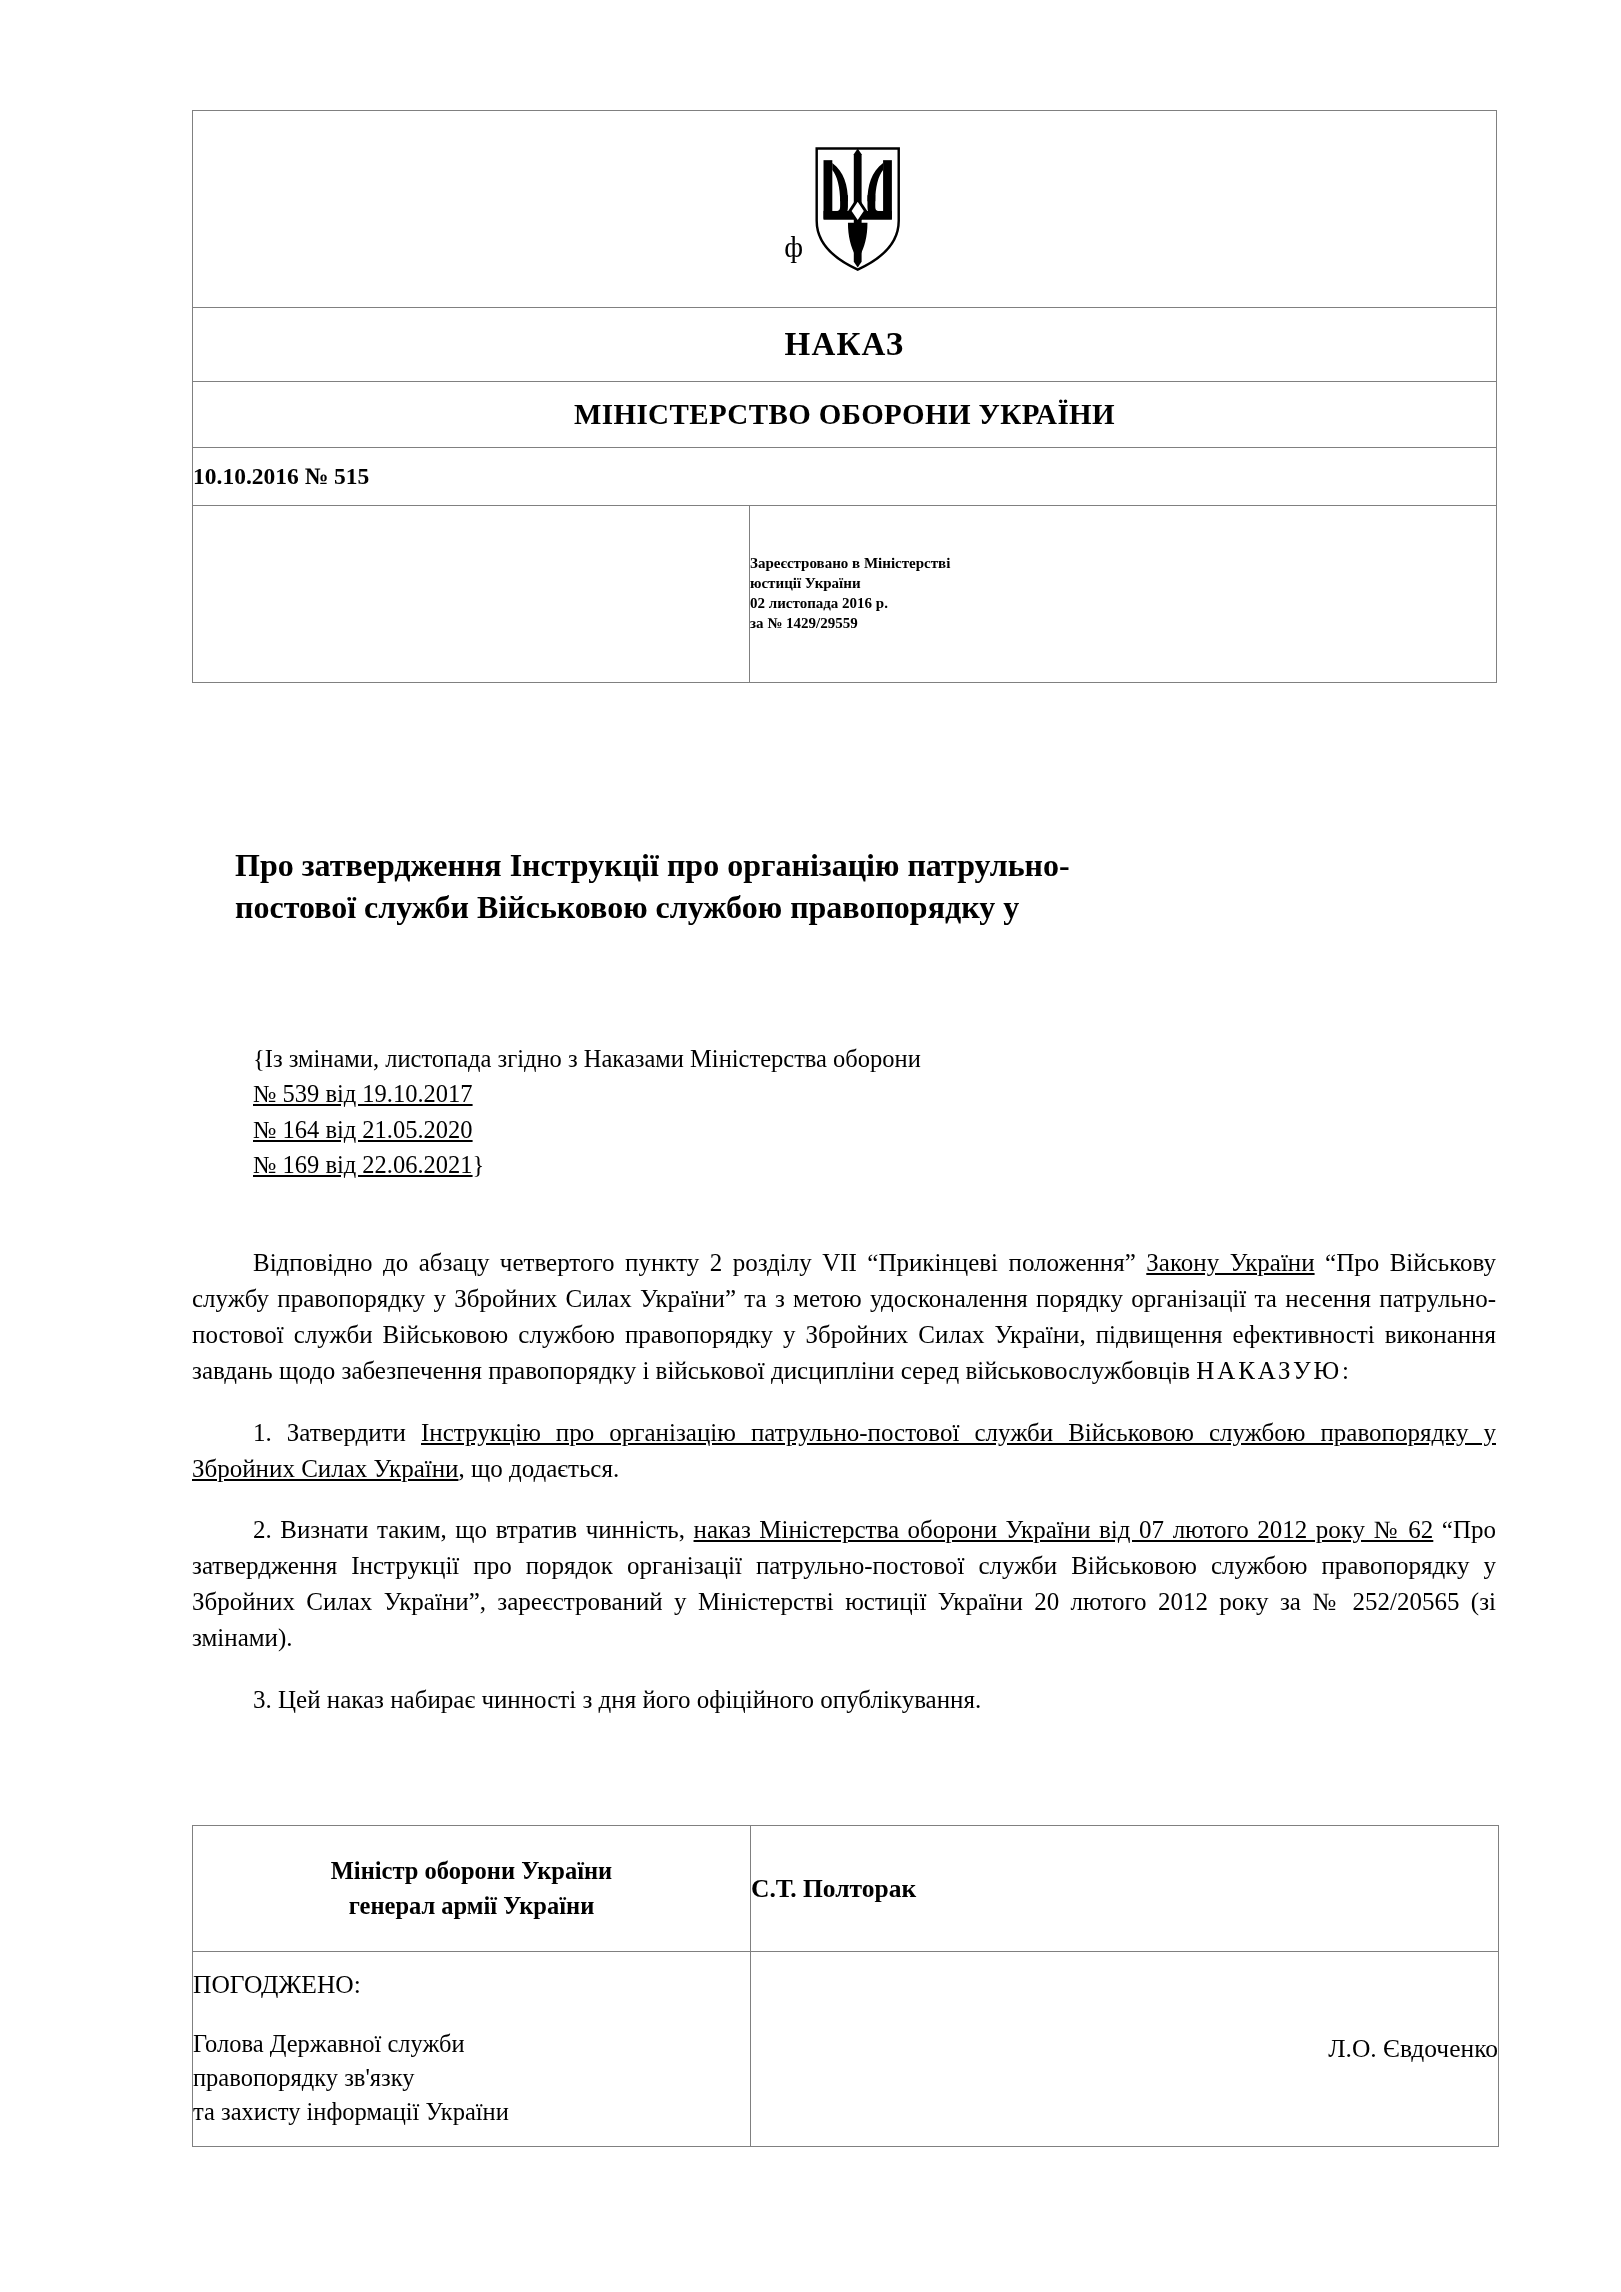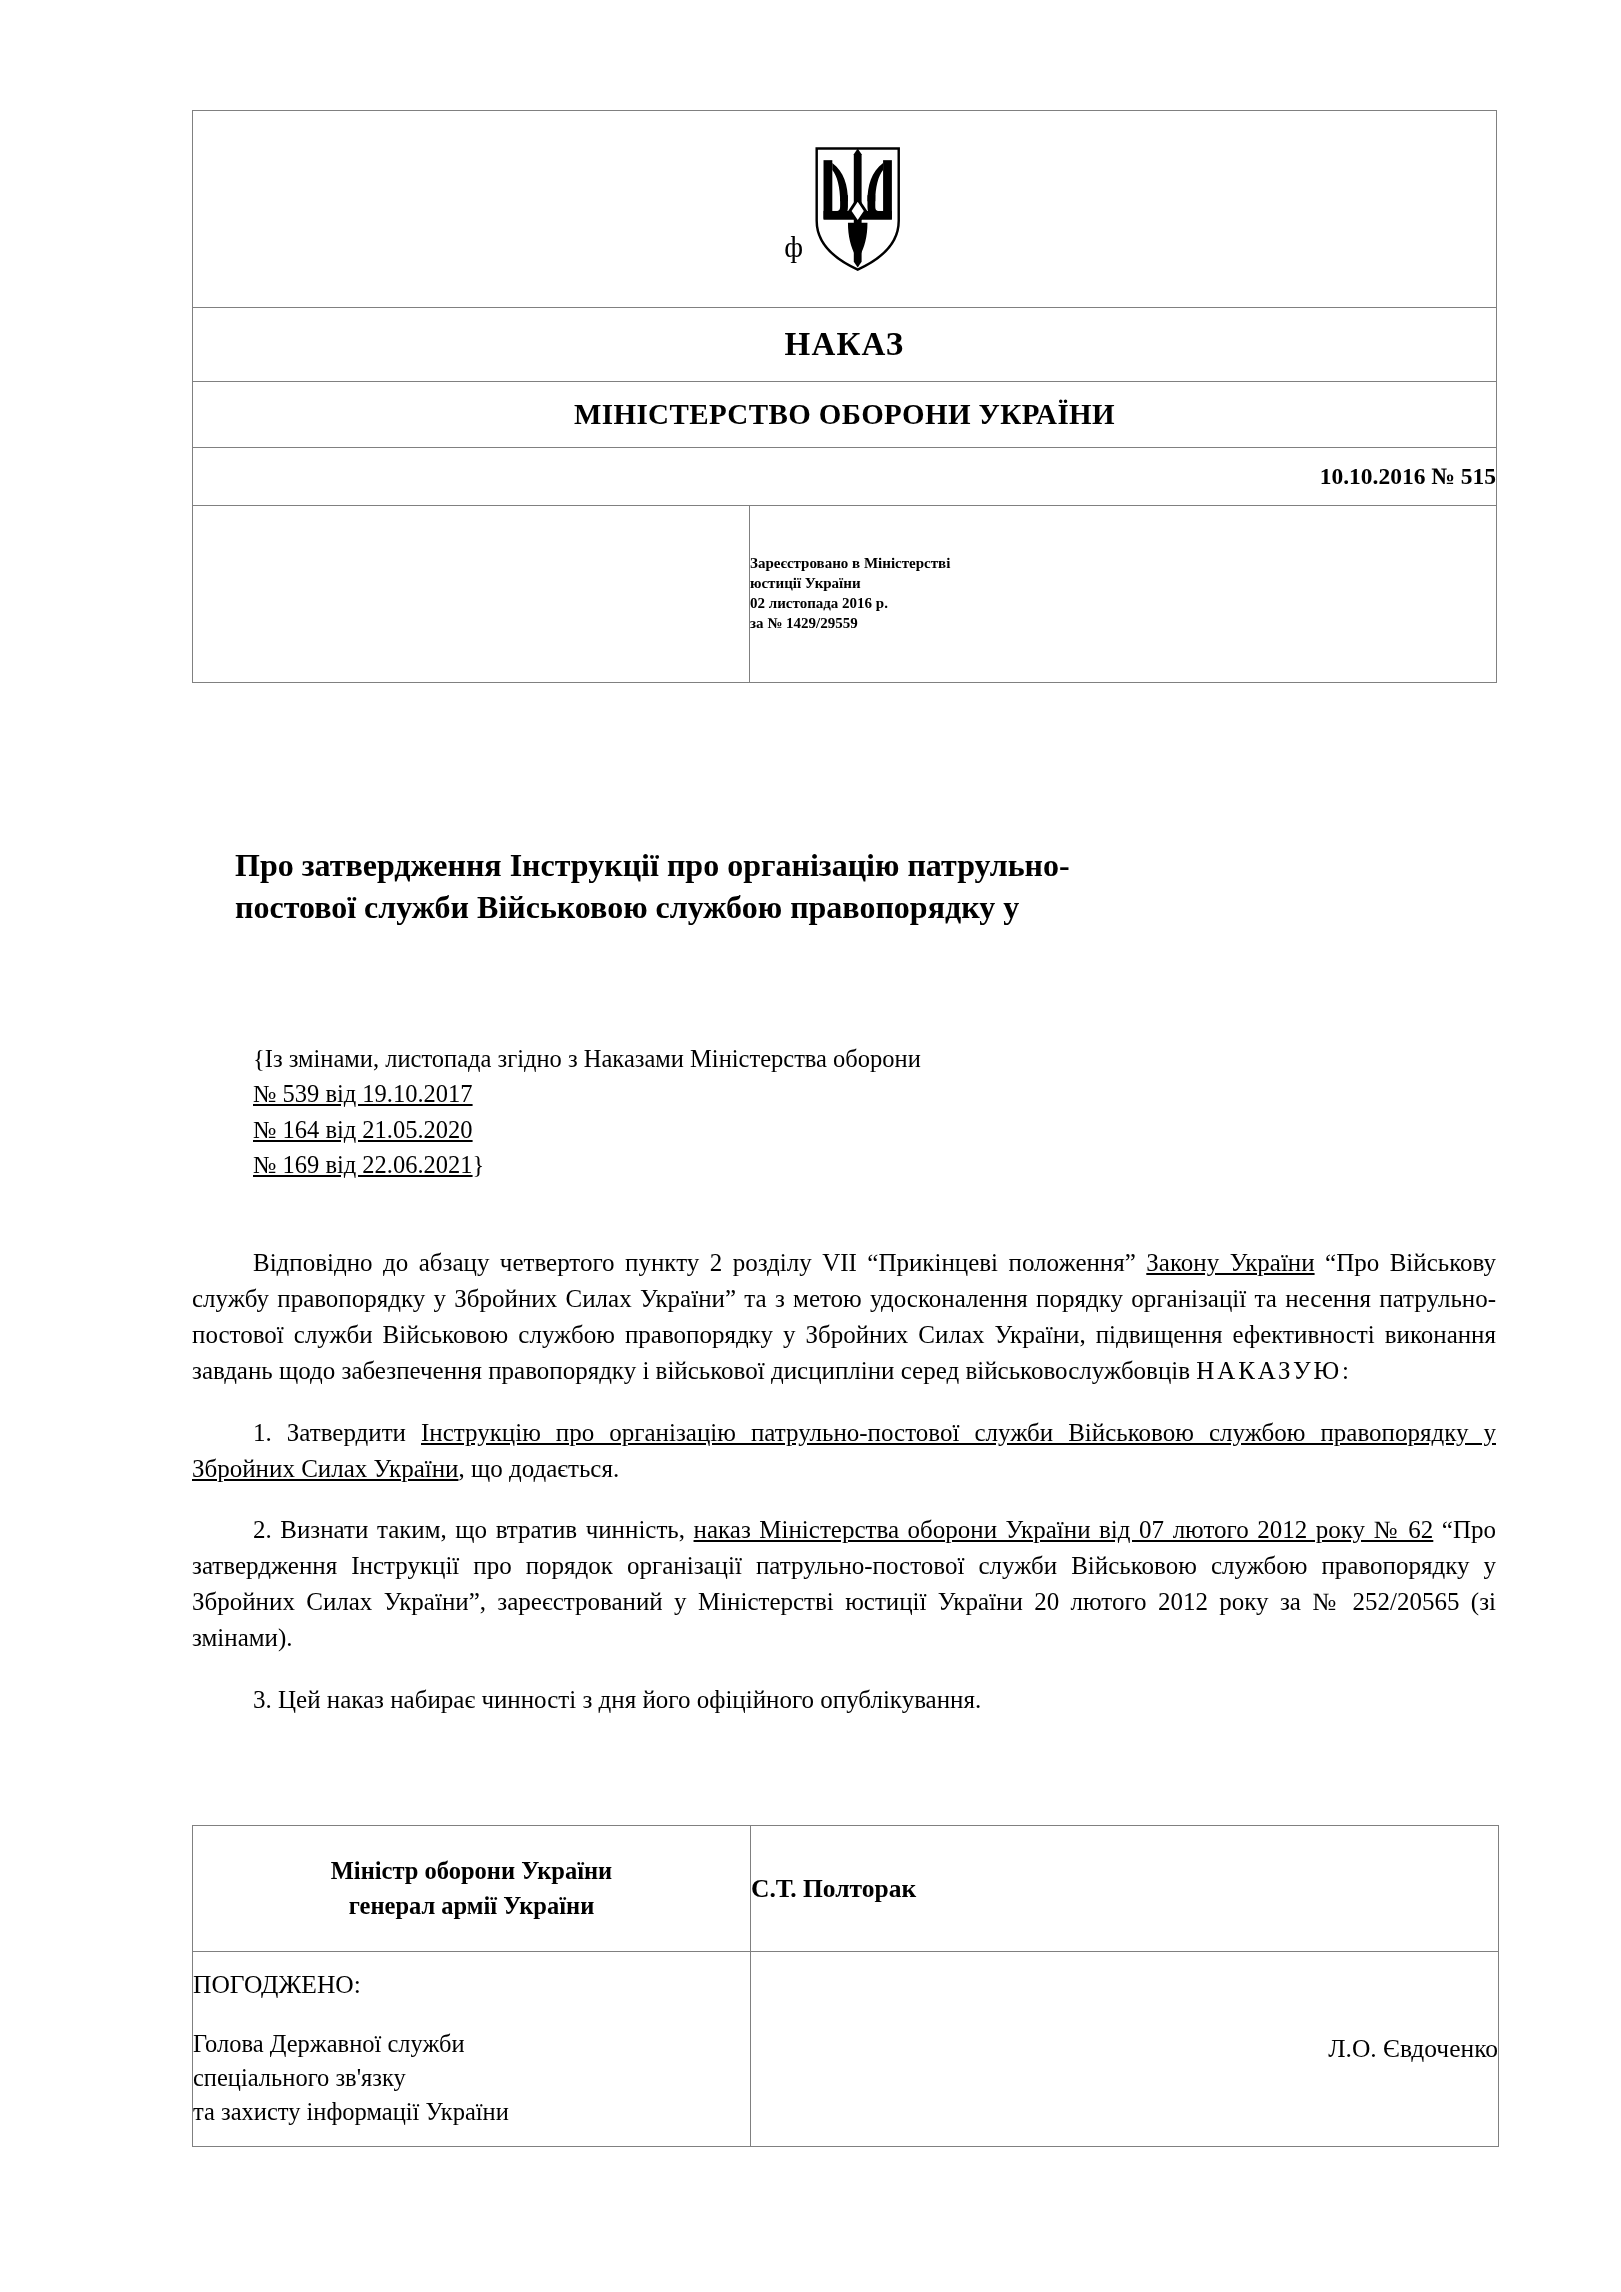--- a/index.html
+++ b/index.html
@@ -71,21 +71,21 @@
     text-align: center;
   }
   .order-word {
     font-size: 33px;
     font-weight: bold;
     letter-spacing: 1.2px;
   }
 
   .date-cell {
     height: 57px;
-    text-align: right;
+    text-align: left;
   }
   .date-line {
     font-size: 23.5px;
     font-weight: bold;
   }
 
   .reg-left-cell { height: 176px; }
   .reg-right-cell {
     height: 176px;
     vertical-align: top;
@@ -298,21 +298,21 @@
           <div class="sign-role">генерал армії України</div>
         </td>
         <td class="sign-name-cell" style="width:747px">
           <div class="sign-name">С.Т. Полторак</div>
         </td>
       </tr>
       <tr>
         <td class="appr-left-cell" style="width:792px">
           <div class="appr-head">ПОГОДЖЕНО:</div>
           <div class="appr-line">Голова Державної служби</div>
-          <div class="appr-line">спеціального зв'язку</div>
+          <div class="appr-line">правопорядку зв'язку</div>
           <div class="appr-line">та захисту інформації України</div>
         </td>
         <td class="appr-right-cell" style="width:512px">
           <div class="appr-name">Л.О. Євдоченко</div>
         </td>
       </tr>
     </tbody>
   </table>
 
 </div>

